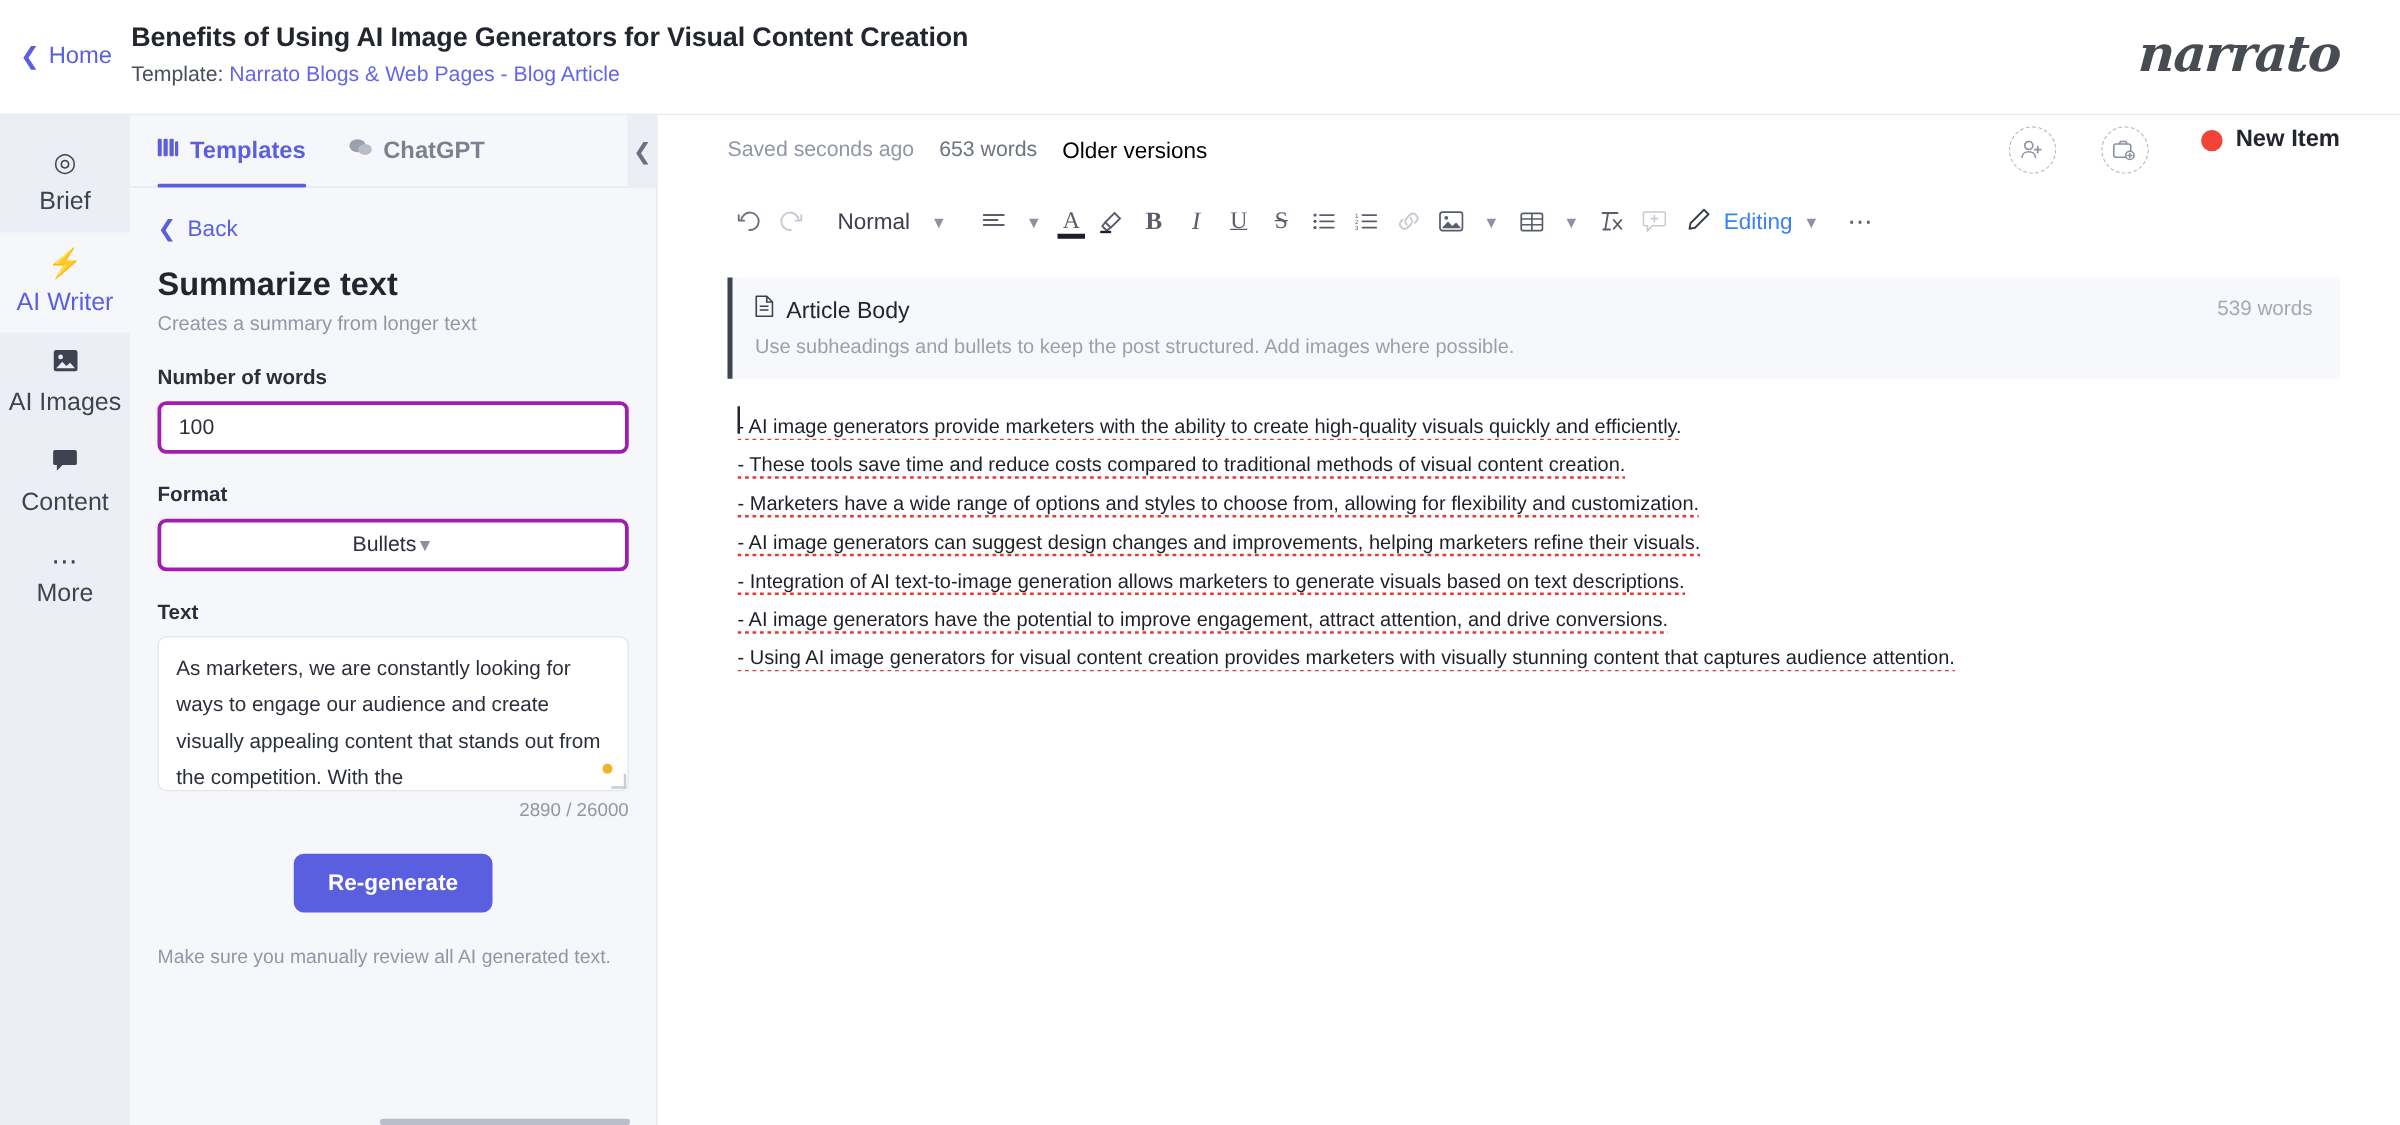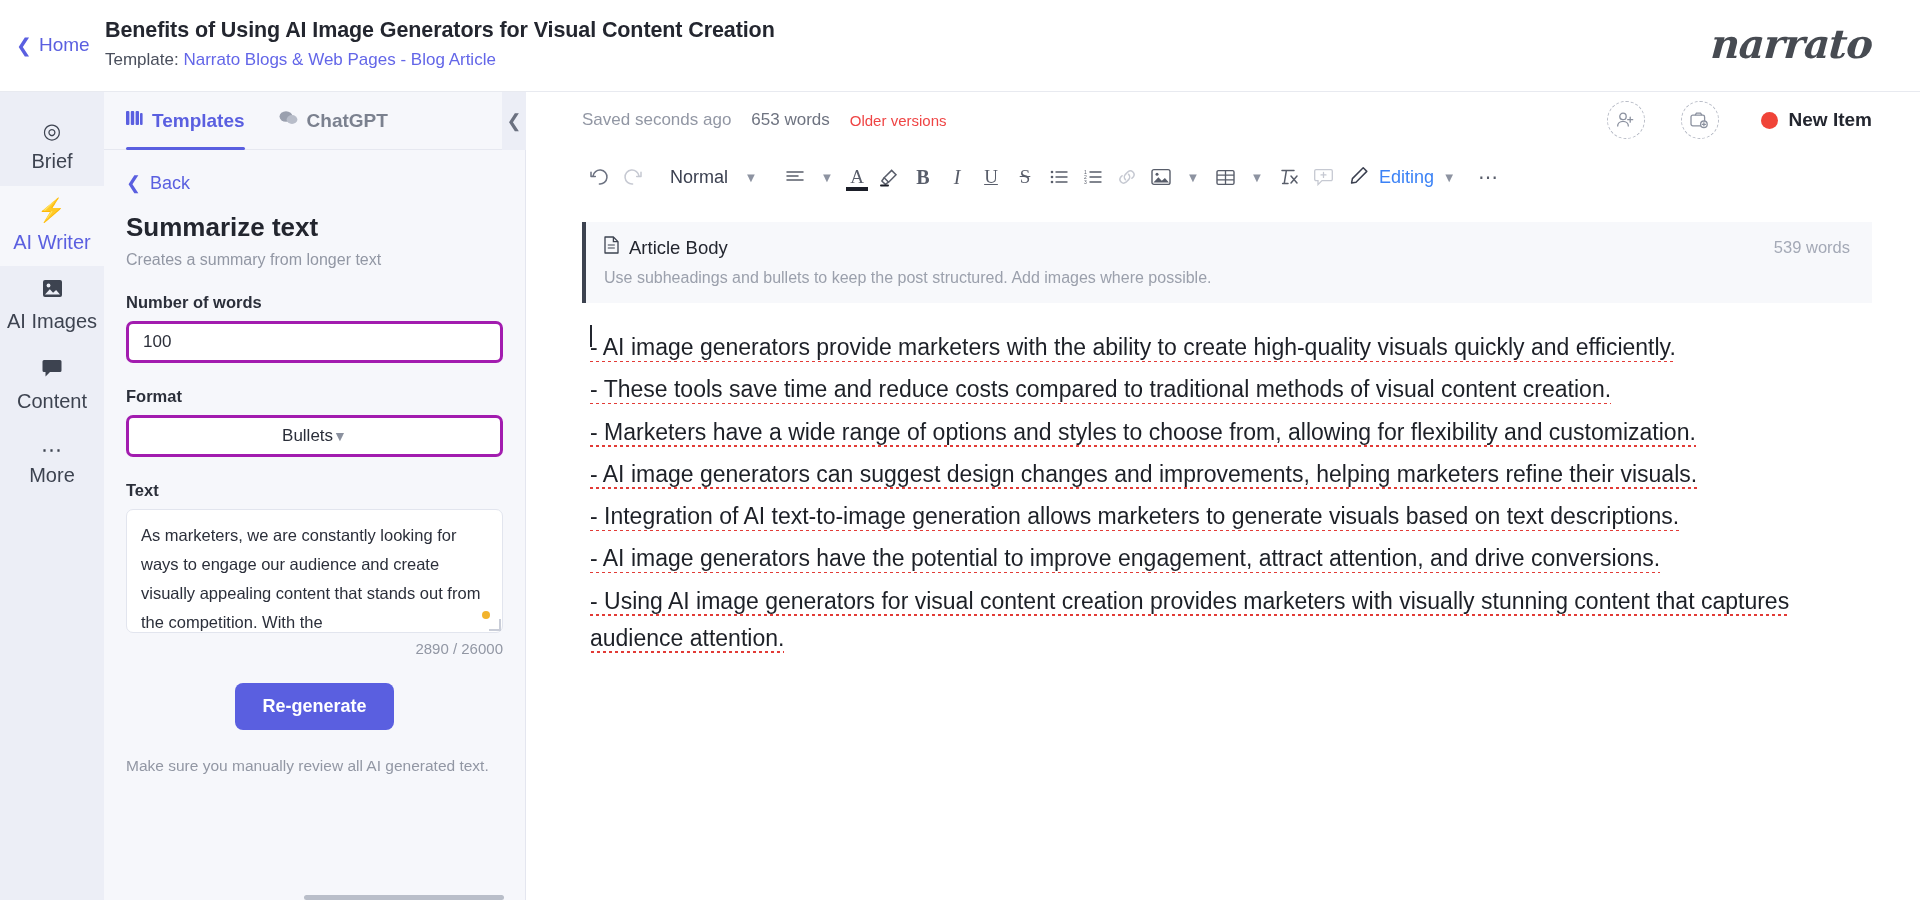--- a/index.html
+++ b/index.html
@@ -144,22 +144,22 @@
   }
 
   
   .editor { flex: 1; display: flex; flex-direction: column; background: #ffffff; min-width: 0; }
   .ed-status {
     height: 56px; display: flex; align-items: center;
     padding: 0 48px 0 56px; gap: 0;
   }
   .st-saved { font-size: 17px; color: #9297a4; }
   .st-words { font-size: 17px; color: #6e7380; margin-left: 20px; }
-  .st-older { font-size: 15px; color: #ef4444; margin-left: 20px; cursor: pointer; }
-  .st-right { margin-left: auto; display: flex; align-items: center; gap: 36px; }
+  .st-older { font-size: 18px; color: #000000; margin-left: 20px; cursor: pointer; }
+  .st-right { margin-left: auto; display: flex; align-items: flex-start; gap: 36px; }
   .dashed-btn {
     width: 38px; height: 38px; border-radius: 50%;
     border: 1.5px dashed #b6bac5; display: flex; align-items: center; justify-content: center;
     color: #8b919f; font-size: 16px; cursor: pointer;
   }
   .newitem { display: flex; align-items: center; gap: 11px; cursor: pointer; margin-left: 6px; }
   .newitem .dot { width: 17px; height: 17px; border-radius: 50%; background: #f04438; }
   .newitem .lbl { font-size: 19px; font-weight: bold; color: #23262f; }
 
   .ed-toolbar {
@@ -197,21 +197,21 @@
   .sec-title { font-size: 18.5px; color: #23262f; }
   .sec-ico { font-size: 17px; color: #3d4350; }
   .sec-words { position: absolute; right: 22px; top: 16px; font-size: 16.5px; color: #a4a9b6; }
   .sec-hint { font-size: 16px; color: #9ba0ac; margin-top: 10px; }
 
   .doc-body { padding: 26px 4px 0 8px; position: relative; }
   .caret {
     position: absolute; left: 8px; top: 22px; width: 1.5px; height: 22px; background: #23262f;
   }
   .bl {
-    font-size: 23px; color: #1d2027; line-height: 1.62;
+    font-size: 16px; color: #1d2027; line-height: 1.62;
     background-image: linear-gradient(to right, #e23b36 0 3px, transparent 3px 6px);
     background-repeat: repeat-x;
     background-size: 6px 1.5px;
     background-position: 0 100%;
     padding-bottom: 2px;
     display: inline;
   }
   .bl-row { margin-bottom: 5px; }
 </style>
 </head>

